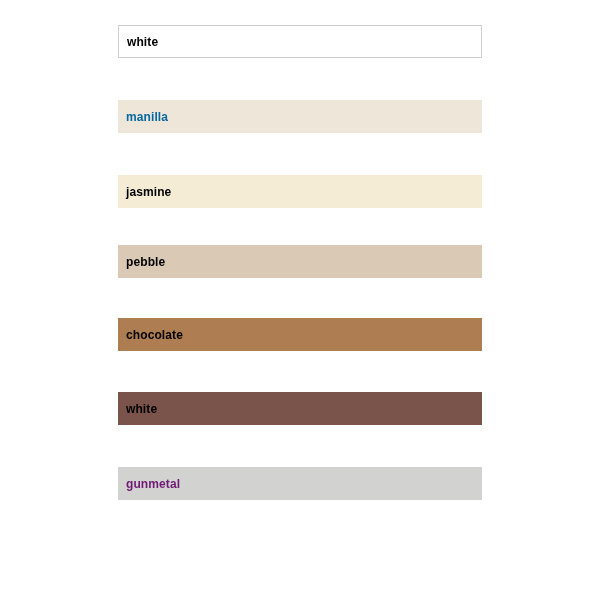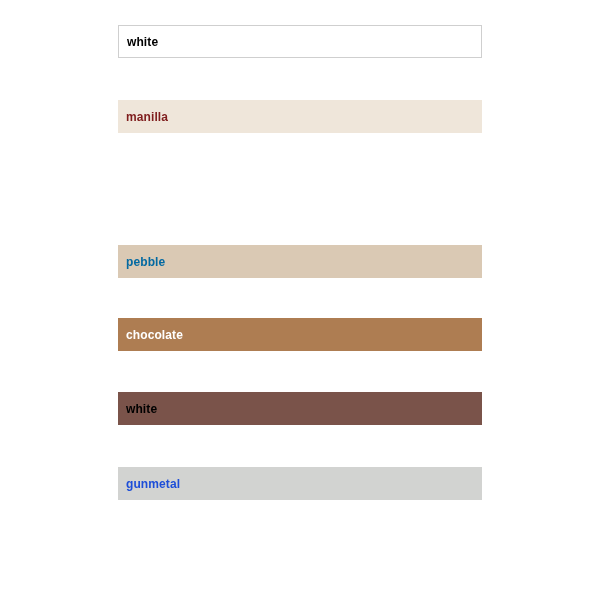--- a/index.html
+++ b/index.html
@@ -49,27 +49,30 @@
   }
 </style>
 </head>
 <body>
 
 <div id="palette">
     <div class="swatch bordered" style="top: 25px; left: 118px; width: 364px; height: 33px; background: rgb(255, 255, 255); border-color: rgb(207, 207, 207);">
       <span class="swatch-label" style="color: rgb(0, 0, 0);">white</span>
     </div>
     <div class="swatch" style="top: 100px; left: 118px; width: 364px; height: 33px; background: rgb(239, 230, 218);">
-      <span class="swatch-label" style="color: #7f1d1d;">manilla</span>
+      <span class="swatch-label" style="color: #0369a1;">manilla</span>
+    </div>
+    <div class="swatch" style="top: 175px; left: 118px; width: 364px; height: 33px; background: rgb(244, 236, 212);">
+      <span class="swatch-label" style="color: rgb(0, 0, 0);">jasmine</span>
     </div>
     <div class="swatch" style="top: 245px; left: 118px; width: 364px; height: 33px; background: rgb(218, 201, 180);">
-      <span class="swatch-label" style="color: #0369a1;">pebble</span>
+      <span class="swatch-label" style="color: #000000;">pebble</span>
     </div>
     <div class="swatch" style="top: 318px; left: 118px; width: 364px; height: 33px; background: rgb(174, 125, 82);">
-      <span class="swatch-label" style="color: #ffffff;">chocolate</span>
+      <span class="swatch-label" style="color: #000000;">chocolate</span>
     </div>
     <div class="swatch" style="top: 392px; left: 118px; width: 364px; height: 33px; background: rgb(122, 83, 74);">
       <span class="swatch-label" style="color: rgb(0, 0, 0);">white</span>
     </div>
     <div class="swatch" style="top: 467px; left: 118px; width: 364px; height: 33px; background: rgb(210, 211, 209);">
-      <span class="swatch-label" style="color: #1d4ed8;">gunmetal</span>
+      <span class="swatch-label" style="color: #701a75;">gunmetal</span>
     </div>
   </div>
 
 </body></html>

